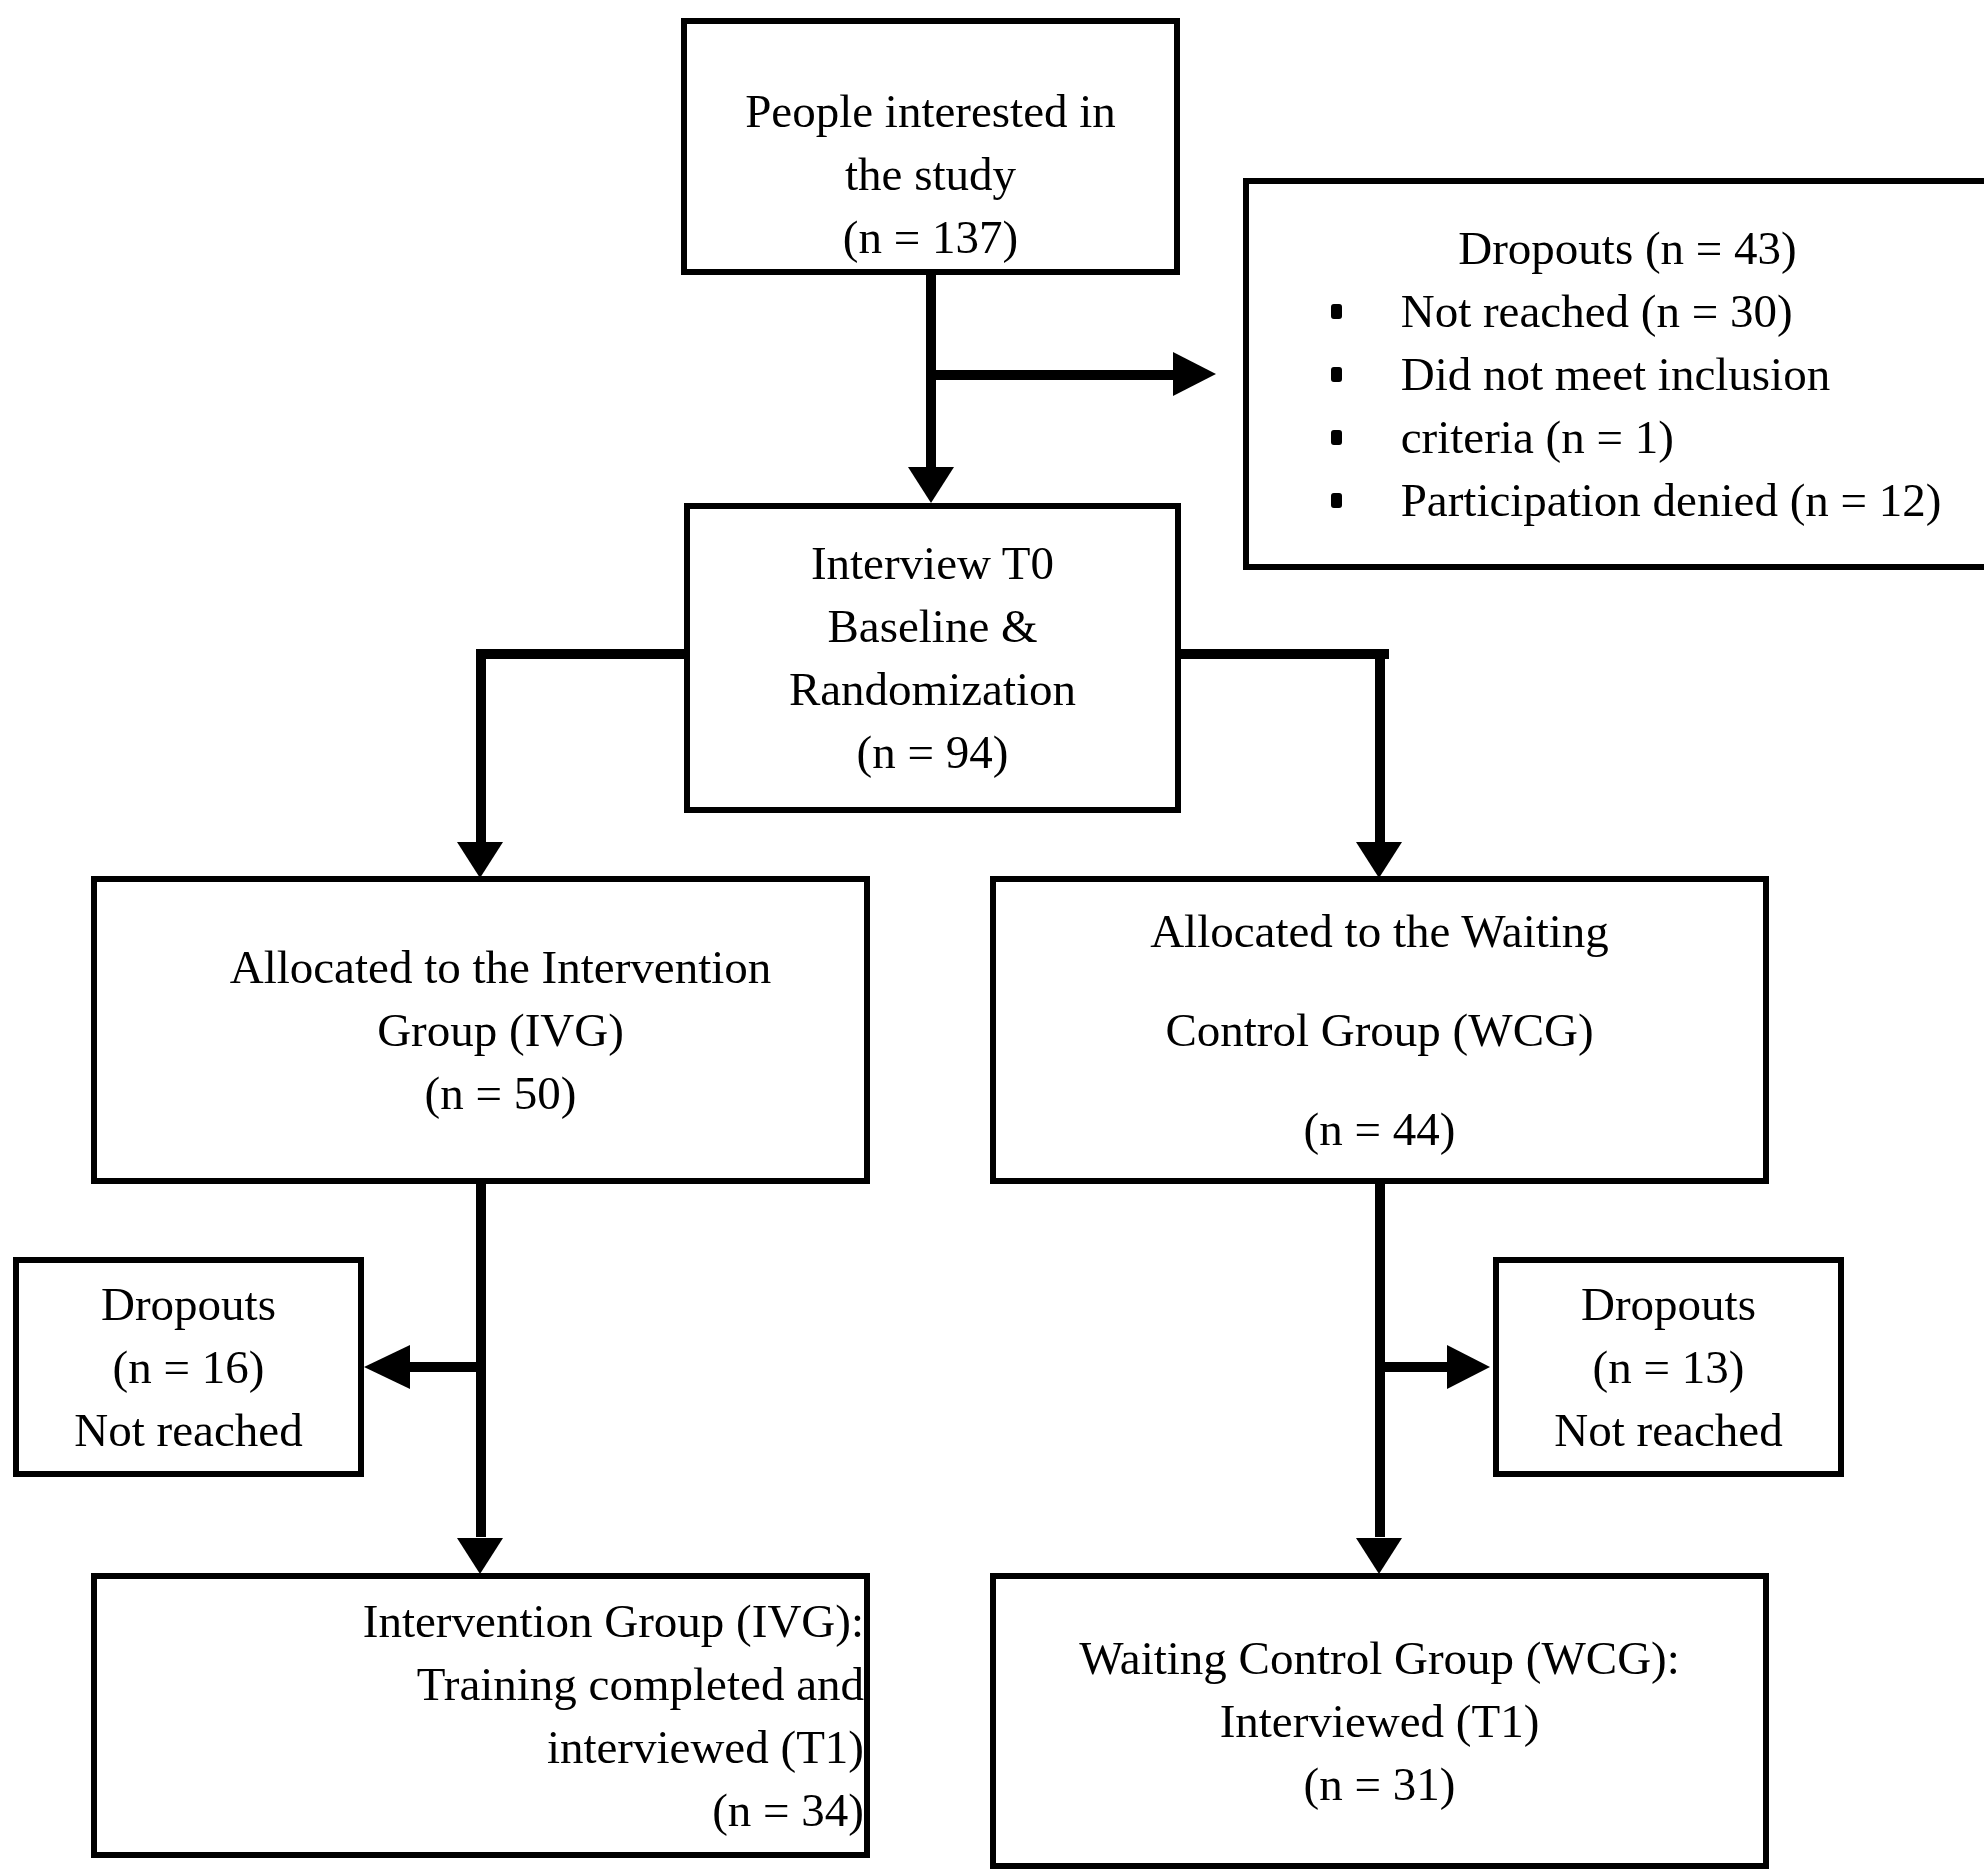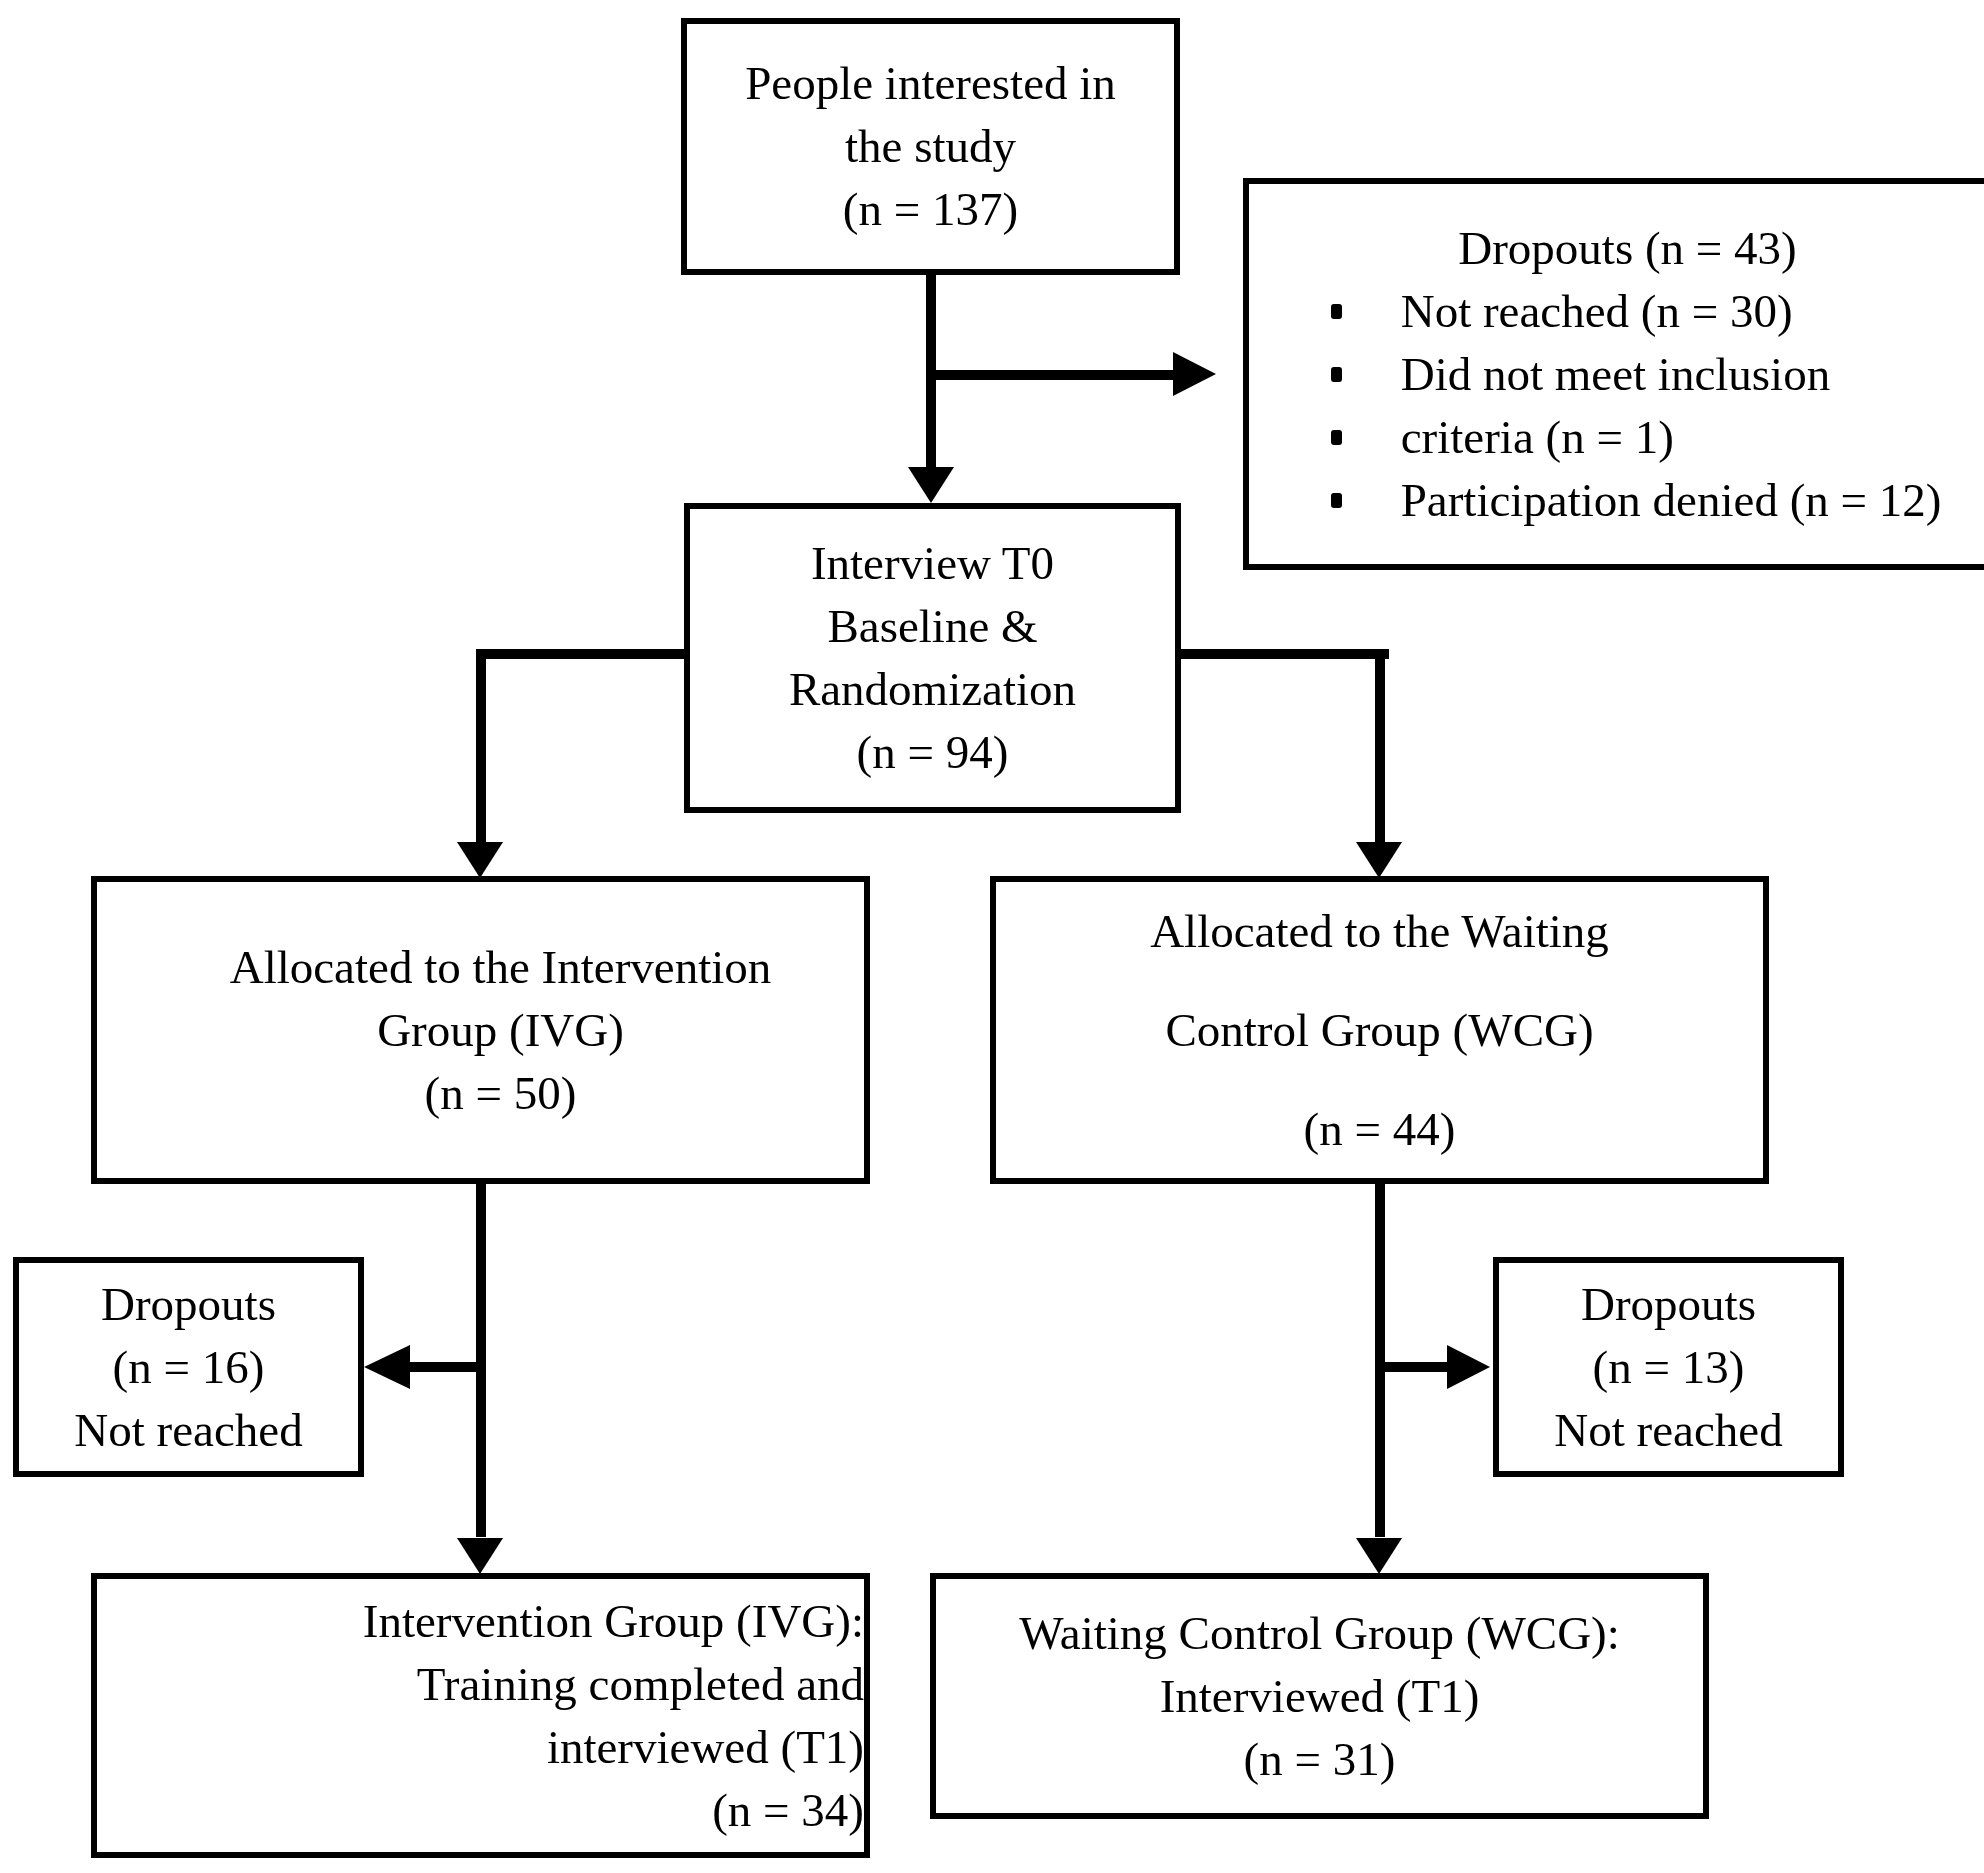--- a/index.html
+++ b/index.html
@@ -94,21 +94,21 @@
     border-top: 22px solid transparent;
     border-bottom: 22px solid transparent;
     border-right: 46px solid #000000;
   }
 </style>
 </head>
 <body>
 
 <div id="canvas">
 
-  <div class="box" style="left:681px; top:18px; width:499px; height:257px;">
+  <div class="box" style="left:681px; top:18px; width:499px; height:257px;justify-content:flex-end;">
     <div class="line">People interested in</div>
     <div class="line">the study</div>
     <div class="line">(n = 137)</div>
   </div>
 
   <div class="box listbox" style="left:1243px; top:178px; width:769px; height:392px;">
     <div class="title-line">Dropouts (n = 43)</div>
     <div class="bullet-row">
       <span class="bullet-marker"></span>
       <span class="bullet-text">Not reached (n = 30)</span>
@@ -158,21 +158,21 @@
     <div class="line">Not reached</div>
   </div>
 
   <div class="box" style="left:91px; top:1573px; width:779px; height:285px;align-items:flex-end;">
     <div class="line">Intervention Group (IVG):</div>
     <div class="line">Training completed and</div>
     <div class="line">interviewed (T1)</div>
     <div class="line">(n = 34)</div>
   </div>
 
-  <div class="box" style="left:930px; top:1573px; width:779px; height:246px;">
+  <div class="box" style="left:990px; top:1573px; width:779px; height:296px;">
     <div class="line">Waiting Control Group (WCG):</div>
     <div class="line">Interviewed (T1)</div>
     <div class="line">(n = 31)</div>
   </div>
 
   <div class="vline" style="left:926px; top:275px; height:194px;"></div>
   <div class="tri tri-down" style="left:908px; top:467px;"></div>
 
   <div class="hline" style="left:926px; top:370px; width:247px;"></div>
   <div class="tri tri-right" style="left:1173px; top:352px;"></div>

